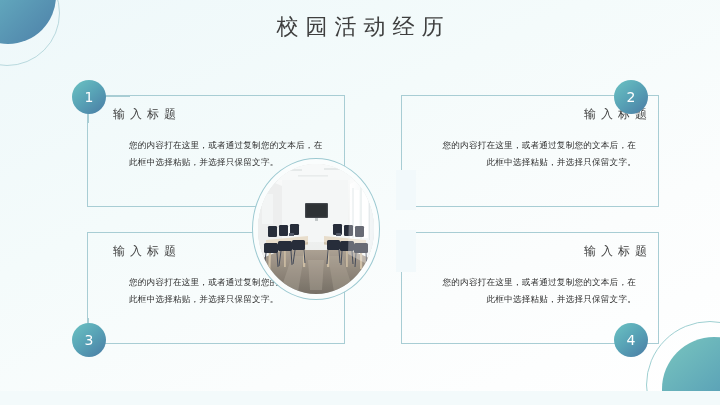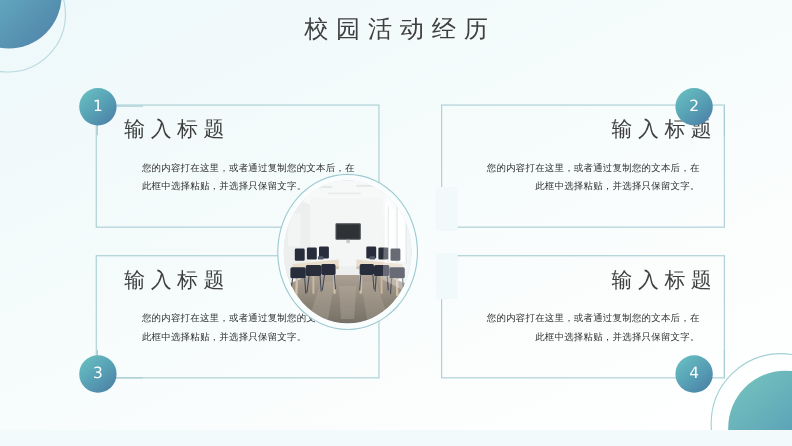--- a/index.html
+++ b/index.html
@@ -45,21 +45,21 @@
   .f2{left:401px;top:95px;  width:258px;height:112px;}
   .f3{left:87px; top:232px; width:258px;height:112px;}
   .f4{left:401px;top:232px; width:258px;height:112px;}
 
   
   .gap{position:absolute;background:#f2f9fb;}
 
   
   .block{position:absolute;width:232px;}
   .block .h{
-    font-size:19px;letter-spacing:5px;color:#3f3f3f;font-weight:400;
+    font-size:12px;letter-spacing:5px;color:#3f3f3f;font-weight:400;
     margin:0 0 6px 0;line-height:1.1;
   }
   .block .p{
     font-size:8.6px;line-height:1.95;color:#2f2f2f;margin:16px;
     letter-spacing:.2px;
   }
   .b1{left:113px;top:108px;text-align:left;}
   .b2{left:420px;top:108px;text-align:right;}
   .b3{left:113px;top:245px;text-align:left;}
   .b4{left:420px;top:245px;text-align:right;}

